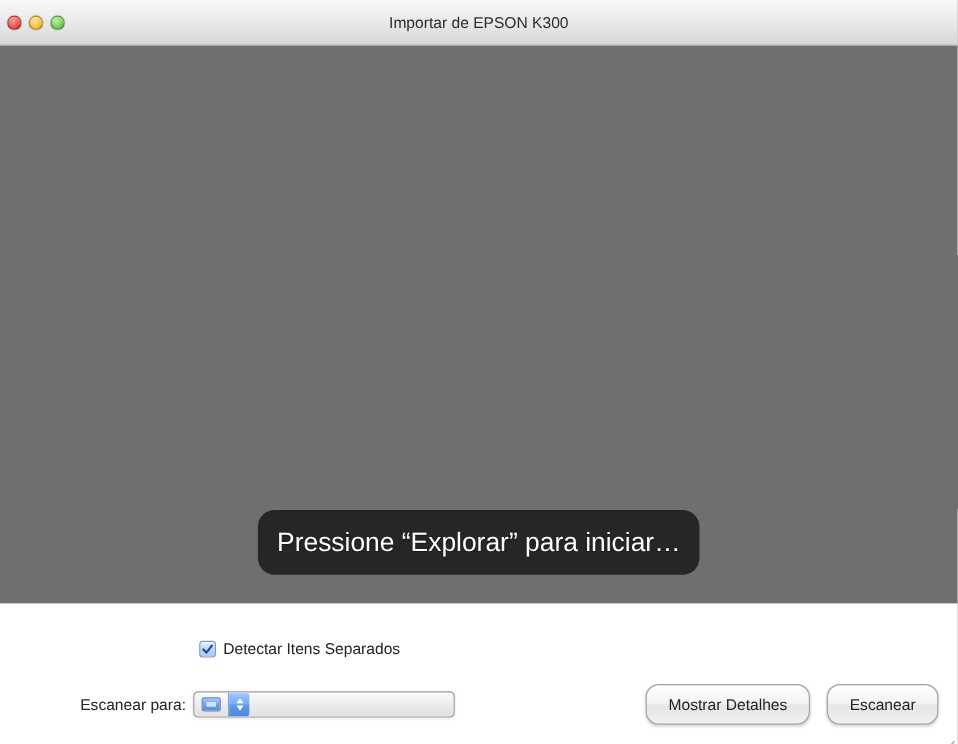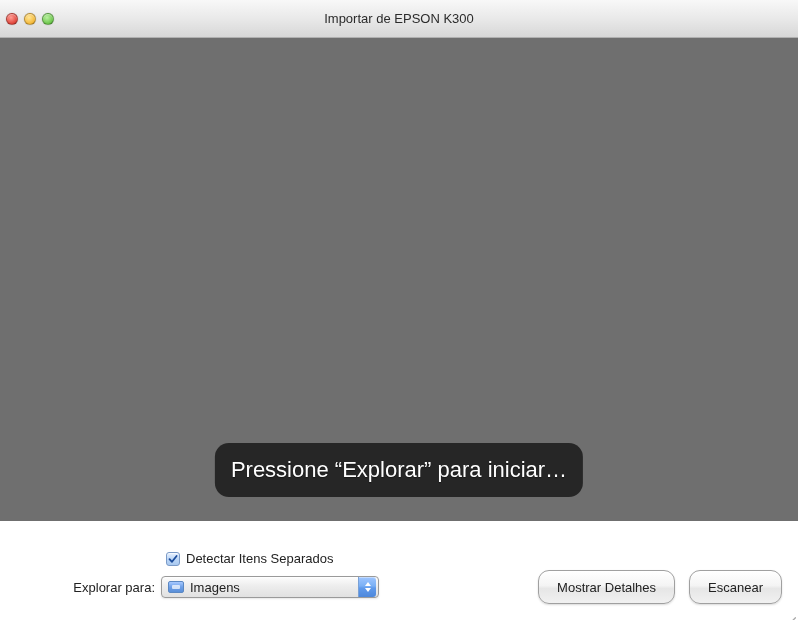--- a/index.html
+++ b/index.html
@@ -72,21 +72,21 @@
   
   .controls {
     background: #fff;
     padding: 30px 16px 16px 16px;
     position: relative;
   }
   .controls-row1 {
     display: flex;
     align-items: center;
     margin-left: 150px;
-    margin-bottom: 4px;
+    margin-bottom: 22px;
     gap: 6px;
   }
   .aqua-checkbox {
     width: 14px; height: 14px;
     border-radius: 3px;
     border: 1px solid #7a9ac7;
     background: linear-gradient(to bottom, #e9f2ff, #bcd6f6 50%, #a9c9f0);
     display: inline-flex;
     align-items: center;
     justify-content: center;
@@ -217,25 +217,24 @@
   <div class="controls-row1">
     <span class="aqua-checkbox">
       <svg viewBox="0 0 10 10">
         <polyline points="1.5,5.2 4,7.8 8.6,2" fill="none" stroke="#1a4b9b" stroke-width="1.8" stroke-linecap="round" stroke-linejoin="round"></polyline>
       </svg>
     </span>
     <span class="checkbox-label">Detectar Itens Separados</span>
   </div>
 
   <div class="controls-row2">
-    <span class="scan-to-label">Explorar para:</span>
+    <span class="scan-to-label">Escanear para:</span>
 
     <div class="aqua-select">
       <span class="sel-icon"></span>
-      <span class="sel-text">Imagens</span>
       <span class="sel-arrows">
         <span class="tri up"></span>
         <span class="tri down"></span>
       </span>
     </div>
 
     <span class="spacer"></span>
 
     <div class="aqua-btn">Mostrar Detalhes</div>
     <div class="aqua-btn">Escanear</div>

